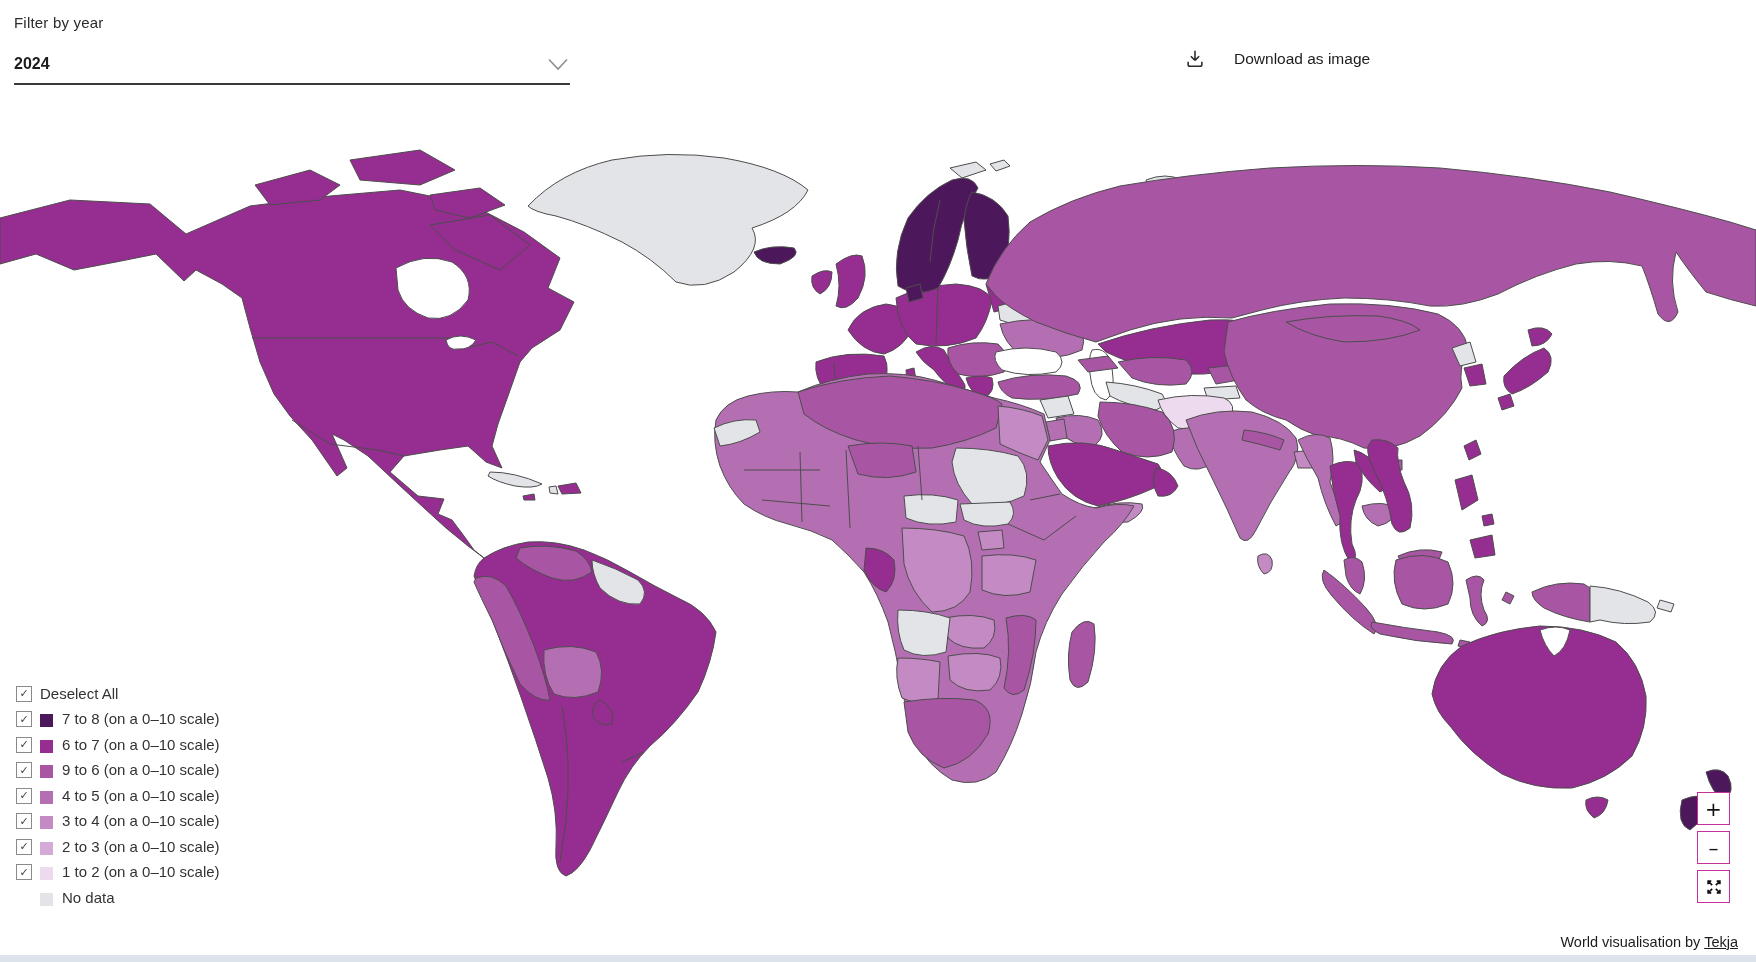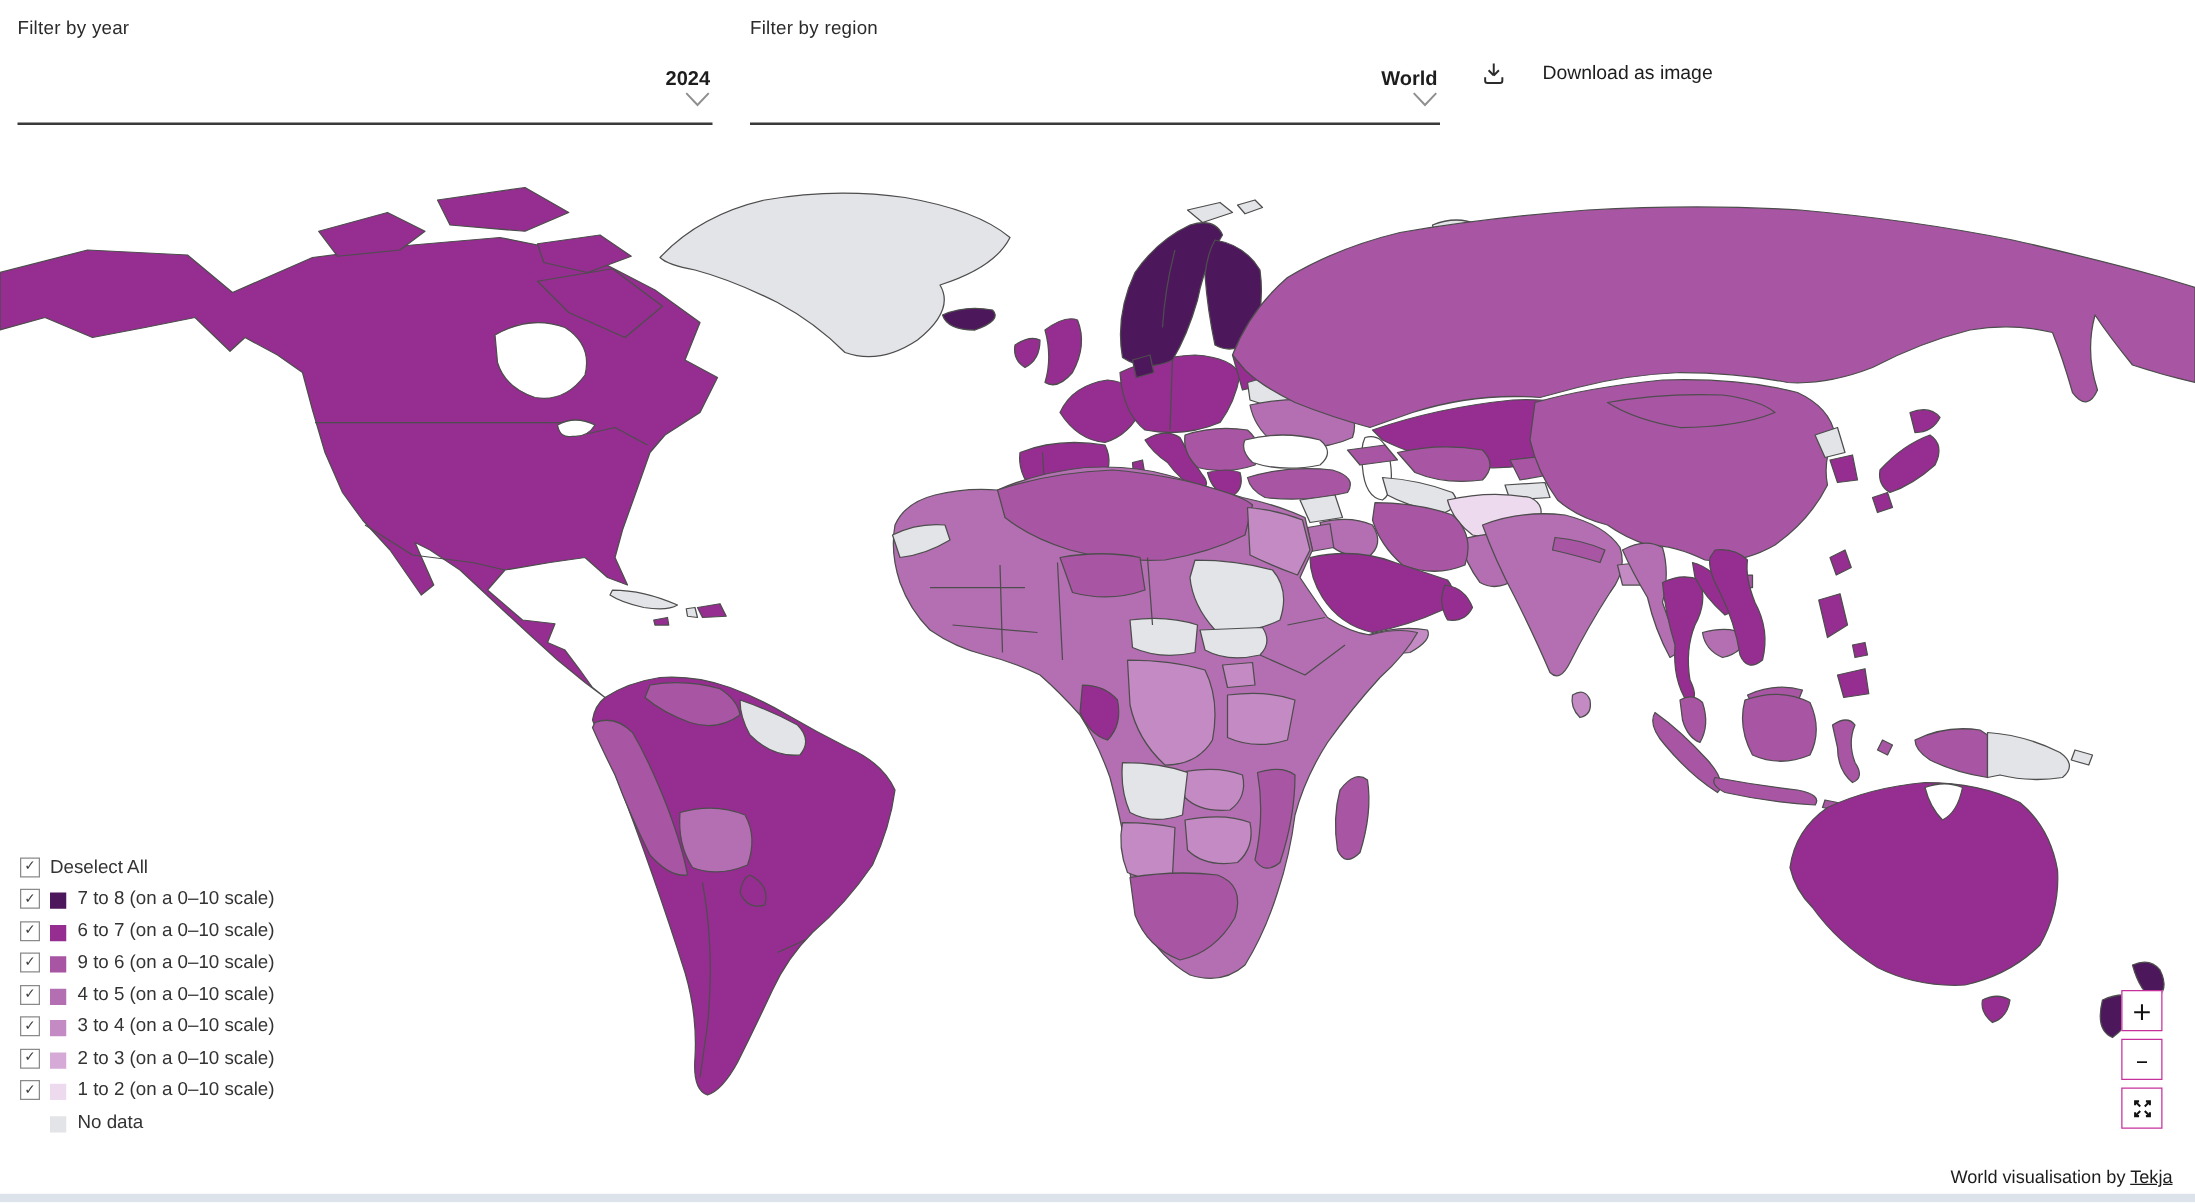--- a/index.html
+++ b/index.html
@@ -4,21 +4,21 @@
 <style>
   html,body{margin:0;padding:0;background:#fff;}
   #page{position:relative;width:1756px;height:962px;background:#fff;overflow:hidden;
         font-family:"Liberation Sans","DejaVu Sans",sans-serif;color:#222;}
   
   .filter-group{position:absolute;top:14px;}
   #year-group{left:14px;width:556px;}
   #region-group{left:600px;width:552px;}
   .filter-label{font-size:15px;color:#2b2b2b;letter-spacing:.2px;}
   .filter-value-row{display:flex;justify-content:space-between;align-items:flex-end;
-        border-bottom:2px solid #3a3a3a;padding:24px 2px 10px 0;cursor:pointer;flex-direction:column;}
+        border-bottom:2px solid #3a3a3a;padding:24px 2px 10px 0;cursor:pointer;}
   .filter-value{font-size:16px;font-weight:700;color:#1d1d1d;}
   .chev{width:20px;height:13px;margin-bottom:2px;}
   #download-btn{position:absolute;left:1184px;top:48px;display:flex;align-items:center;gap:28px;cursor:pointer;}
   #download-btn span{font-size:15.5px;color:#1d1d1d;}
   
   #map-svg{position:absolute;left:0;top:100px;width:1756px;height:862px;}
   #map-svg path,#map-svg ellipse{stroke:#4d4d4d;stroke-width:1;stroke-linejoin:round;}
   #map-svg .sea{fill:#ffffff;}
   #map-svg .border{fill:none;stroke:#4d4d4d;stroke-width:1;}
   
@@ -49,27 +49,20 @@
     <div class="filter-label">Filter by year</div>
     <div class="filter-value-row">
       <span class="filter-value">2024</span>
       <svg class="chev" viewBox="0 0 20 13" fill="none">
         <path d="M1 1.5 L10 11 L19 1.5" stroke="#8f8f8f" stroke-width="1.6"></path>
       </svg>
     </div>
   </div>
 
   <div class="filter-group" id="region-group">
-    <div class="filter-label">Filter by region</div>
-    <div class="filter-value-row">
-      <span class="filter-value">World</span>
-      <svg class="chev" viewBox="0 0 20 13" fill="none">
-        <path d="M1 1.5 L10 11 L19 1.5" stroke="#8f8f8f" stroke-width="1.6"></path>
-      </svg>
-    </div>
   </div>
 
   <div id="download-btn">
     <svg width="22" height="22" viewBox="0 0 24 24" fill="none">
       <path d="M12 3 V13.5 M12 13.5 L7.5 9 M12 13.5 L16.5 9" stroke="#2b2b2b" stroke-width="1.7"></path>
       <path d="M4.5 15 v3 a2 2 0 0 0 2 2 h11 a2 2 0 0 0 2-2 v-3" stroke="#2b2b2b" stroke-width="1.7"></path>
     </svg>
     <span>Download as image</span>
   </div>
 

